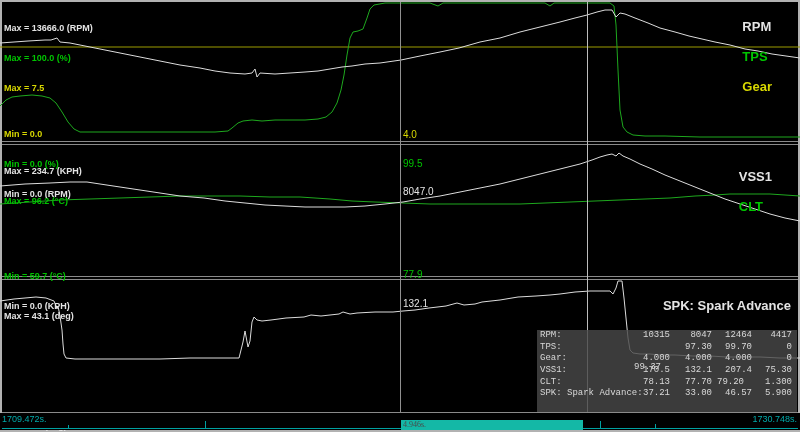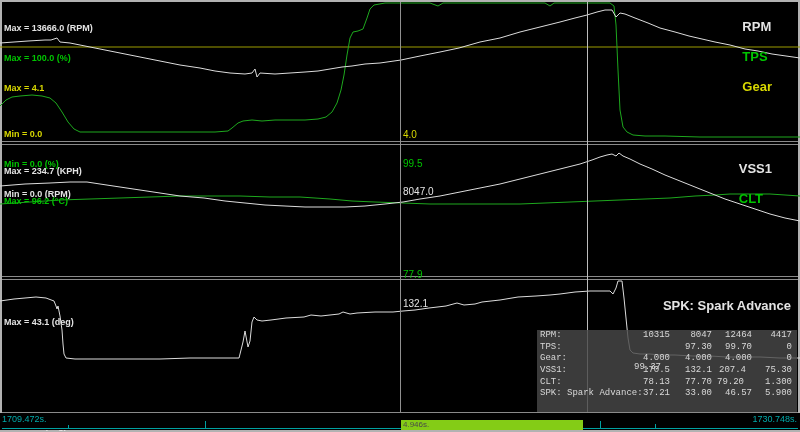--- a/index.html
+++ b/index.html
@@ -24,23 +24,23 @@
     background:rgba(72,72,72,0.82);
     font-family:"Liberation Mono",monospace;font-size:9px;color:#d9d9d9;
   }
   .srow{position:relative;height:11.7px;line-height:11.7px;white-space:pre;}
   .srow .rl{position:absolute;left:3px;}
   .srow .rv{position:absolute;text-align:right;}
   .strip{position:absolute;left:0;top:413px;width:800px;height:17px;background:#000;}
   .tstamp{position:absolute;font-size:9px;line-height:10px;color:#00aaaa;white-space:pre;}
   .baseline{position:absolute;left:2px;right:2px;top:15px;height:1px;background:#00a0a0;}
   .tick{position:absolute;width:1px;background:#00a0a0;}
-  #selbox{position:absolute;top:7px;height:10px;background:#84cc16;
+  #selbox{position:absolute;top:7px;height:10px;background:#14b8a6;
           font-size:8px;line-height:10px;color:#4a4a4a;padding-left:2px;
-          box-sizing:border-box;white-space:pre;}
+          box-sizing:border-box;white-space:pre;font-family:Liberation Serif, serif;}
 </style>
 </head>
 <body>
 
 <div class="win">
 
   <svg class="traces" id="traces" width="800" height="412" viewBox="0 0 800 412">
       <polyline points="0,47 800,47" fill="none" stroke="#9c9c00" stroke-width="1"></polyline>
       <polyline points="0,106 6,100 12,97 20,96 32,95 42,96 50,98 56,103 62,112 68,122 74,129 80,132 110,132 150,132 190,132 215,132 228,131 232,128 238,123 243,121 252,120 262,121 275,120 290,120 305,120 318,119 326,117 332,112 337,103 341,90 344,75 347,55 350,38 353,32 358,31 363,29 367,18 370,9 374,5 385,3 400,3 430,3 438,6 443,3 460,3 490,3 520,3 545,3 550,6 554,3 575,3 600,3 610,3 614,6 616,25 618,70 620,110 623,127 627,132 633,135 645,136 665,136 700,137 750,137 800,137" fill="none" stroke="#1ea81e" stroke-width="1"></polyline>
       <polyline points="0,43 28,41 45,40 51,40 57,38 60,42 70,43 85,46 100,49 120,53 140,57 160,61 180,65 200,68 215,71 230,73 245,74 252,73 255,69 257,77 260,73 275,74 290,73 305,72 318,71 330,69 342,67 352,66 365,64 380,63 401,60 420,56 440,52 459,48 480,42 500,38 520,32 540,27 560,22 575,18 587,15 597,12 605,10 612,10 616,17 620,13 625,14 635,18 648,23 660,28 675,32 689,36 702,39 715,42 730,45 745,49 758,51 772,54 786,56 800,58" fill="none" stroke="#dcdcdc" stroke-width="1"></polyline>
@@ -52,21 +52,21 @@
   <div class="sep" style="top:141px"></div>
   <div class="sep" style="top:276px"></div>
   <div class="sepline" style="top:412px"></div>
 
   <div class="cursor left" id="cursor-left" style="left: 400px;"></div>
   <div class="cursor right" id="cursor-right" style="left: 587px;"></div>
 
   <div class="lblstack" style="left:4px;top:3px">
     <div class="c-w">Max = 13666.0 (RPM)</div>
     <div class="c-g">Max = 100.0 (%)</div>
-    <div class="c-y">Max = 4.1</div>
+    <div class="c-y">Max = 7.5</div>
   </div>
   <div class="lblstack" style="left:4px;top:109px">
     <div class="c-y">Min = 0.0</div>
     <div class="c-g">Min = 0.0 (%)</div>
     <div class="c-w">Min = 0.0 (RPM)</div>
   </div>
   <div class="legend" style="right:28px;top:2px">
     <div class="c-w">RPM</div>
     <div class="c-g">TPS</div>
     <div class="c-y">Gear</div>
@@ -74,48 +74,52 @@
   <div class="vals" style="left:403px;top:111px">
     <div class="c-y">4.0</div>
     <div class="c-g">99.5</div>
     <div class="c-w">8047.0</div>
   </div>
 
   <div class="lblstack" style="left:4px;top:146px">
     <div class="c-w">Max = 234.7 (KPH)</div>
     <div class="c-g">Max = 96.2 (°C)</div>
   </div>
-  <div class="legend" style="right:28px;top:144px">
+  <div class="lblstack" style="left:4px;top:251px">
+    <div class="c-g">Min = 59.7 (°C)</div>
+    <div class="c-w">Min = 0.0 (KPH)</div>
+  </div>
+  <div class="legend" style="right:28px;top:152px">
     <div class="c-w">VSS1</div>
     <div class="c-g">CLT</div>
   </div>
   <div class="vals" style="left:403px;top:251px">
     <div class="c-g">77.9</div>
     <div class="c-w">132.1</div>
   </div>
 
-  <div class="lblstack" style="left:4px;top:297px">
+  <div class="lblstack" style="left:4px;top:291px">
     <div class="c-w">Max = 43.1 (deg)</div>
   </div>
   <div class="lblstack" style="left:4px;top:401px">
     <div class="c-w">Min = 0.0 (deg)</div>
   </div>
   <div class="legend" style="right:9px;top:281px">
     <div class="c-w">SPK: Spark Advance</div>
   </div>
   <div class="vals" style="left:403px;top:402px">
     <div class="c-w">33.0</div>
   </div>
 
   <div id="stats">
     <div id="stats-rows">
         <div class="srow"><span class="rl">RPM:</span><span class="rv" style="right: 127px;">10315</span><span class="rv" style="right: 85px; margin-left: 9px;">8047</span><span class="rv" style="right: 45px;">12464</span><span class="rv" style="right: 5px;">4417</span></div>
         <div class="srow"><span class="rl">TPS:</span><span class="rv" style="right: 136px; margin-top: 20px;">99.37</span><span class="rv" style="right: 85px;">97.30</span><span class="rv" style="right: 45px;">99.70</span><span class="rv" style="right: 5px;">0</span></div>
         <div class="srow"><span class="rl">Gear:</span><span class="rv" style="right: 127px;">4.000</span><span class="rv" style="right: 85px;">4.000</span><span class="rv" style="right: 45px;">4.000</span><span class="rv" style="right: 5px;">0</span></div>
-        <div class="srow"><span class="rl">VSS1:</span><span class="rv" style="right: 127px;">170.5</span><span class="rv" style="right: 85px;">132.1</span><span class="rv" style="right: 51px;">207.4</span><span class="rv" style="right: 5px;">75.30</span></div>
+        <div class="srow"><span class="rl">VSS1:</span><span class="rv" style="right: 127px;">170.5</span><span class="rv" style="right: 85px;">132.1</span><span class="rv" style="right: 45px;">207.4</span><span class="rv" style="right: 5px;">75.30</span></div>
         <div class="srow"><span class="rl">CLT:</span><span class="rv" style="right: 127px; text-align: center;">78.13</span><span class="rv" style="right: 85px;">77.70</span><span class="rv" style="right: 53px;">79.20</span><span class="rv" style="right: 5px;">1.300</span></div>
         <div class="srow"><span class="rl">SPK: Spark Advance:</span><span class="rv" style="right: 127px;">37.21</span><span class="rv" style="right: 85px;">33.00</span><span class="rv" style="right: 45px;">46.57</span><span class="rv" style="right: 5px;">5.900</span></div>
       </div>
   </div>
 
   <div class="strip">
     <div class="baseline"></div>
     <div class="tstamp" style="left:2px;top:1px">1709.472s.</div>
     <div class="tstamp" style="right:3px;top:1px">1730.748s.</div>
     <div id="selbox" style="left: 401px; width: 182px;">4.946s.</div>

